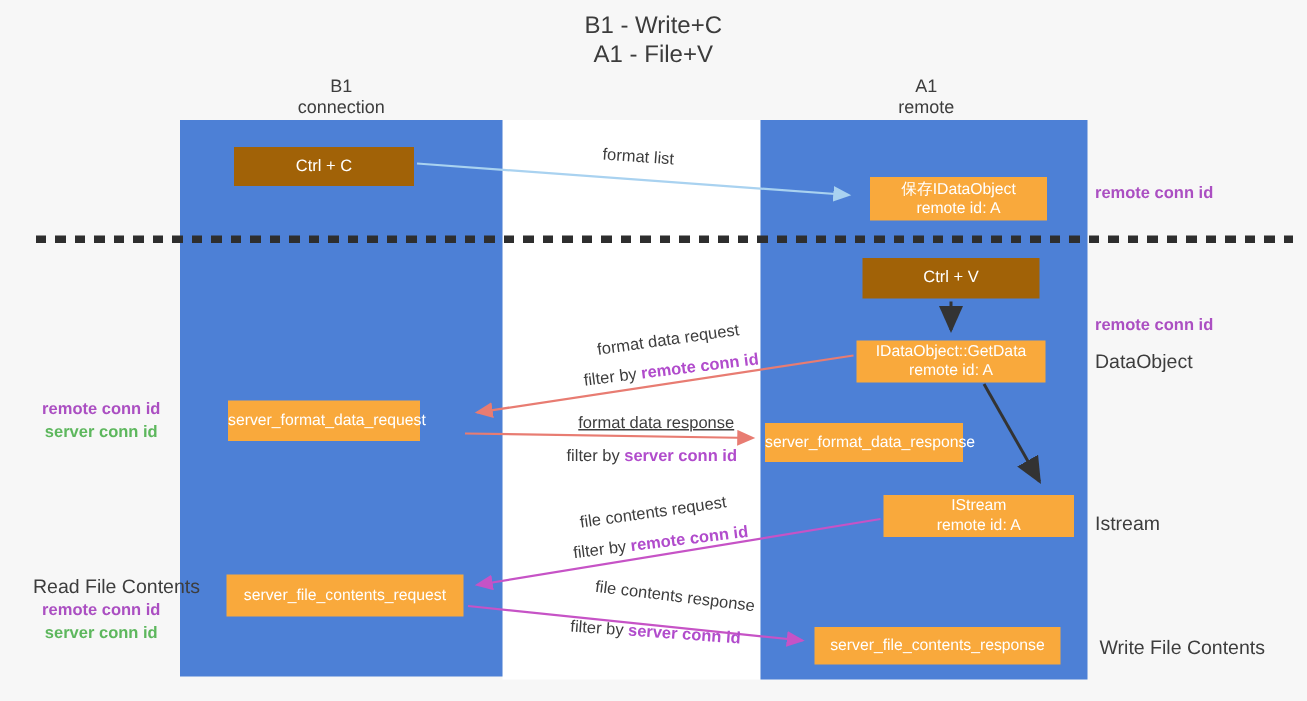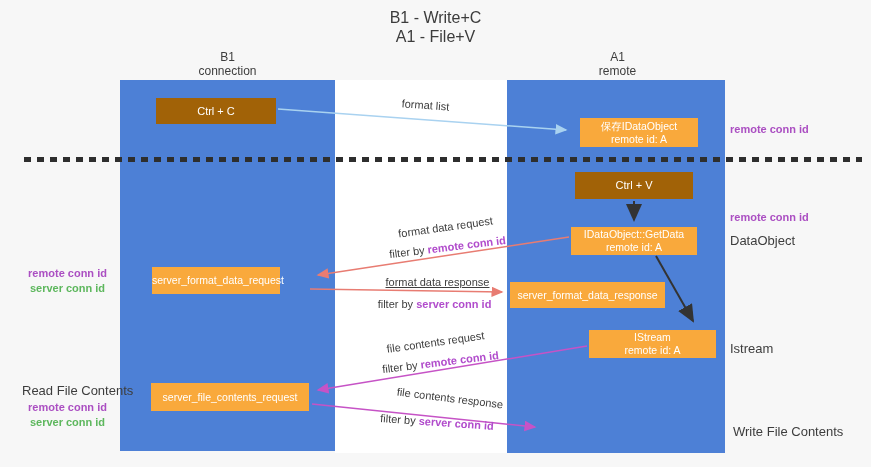--- a/index.html
+++ b/index.html
@@ -101,33 +101,36 @@
 
   <div class="node orange small" style="left:571px;top:227px;width:126px;height:28px;">
     <div class="l">IDataObject::GetData</div>
     <div class="l">remote id: A</div>
   </div>
 
   <div class="node orange small" style="left:152px;top:267px;width:128px;height:27px;">
     <div class="l">server_format_data_request</div>
   </div>
 
-  <div class="node orange small" style="left:510px;top:282px;width:155px;height:26px;">
+  <div class="node orange small" style="left:510px;top:282px;width:132px;height:26px;">
     <div class="l">server_format_data_response</div>
   </div>
 
   <div class="node orange small" style="left:589px;top:330px;width:127px;height:28px;">
     <div class="l">IStream</div>
     <div class="l">remote id: A</div>
   </div>
 
   <div class="node orange small" style="left:151px;top:383px;width:158px;height:28px;">
     <div class="l">server_file_contents_request</div>
   </div>
 
+  <div class="node orange small" style="left:543px;top:418px;width:164px;height:25px;">
+    <div class="l">server_file_contents_response</div>
+  </div>
 
   <div class="flabel" style="left:383px;top:99px;width:85px;transform:rotate(4deg);">format list</div>
 
   <div class="flabel" style="left:393px;top:221px;width:105px;transform:rotate(-8deg);">format data request</div>
   <div class="flabel" style="left:385px;top:241px;width:125px;transform:rotate(-7deg);">
     <span>filter by </span><span class="key-p">remote conn id</span>
   </div>
 
   <div class="flabel" style="left:385px;top:276px;width:105px;text-decoration:underline;">format data response</div>
   <div class="flabel" style="left:377px;top:298px;width:115px;">

